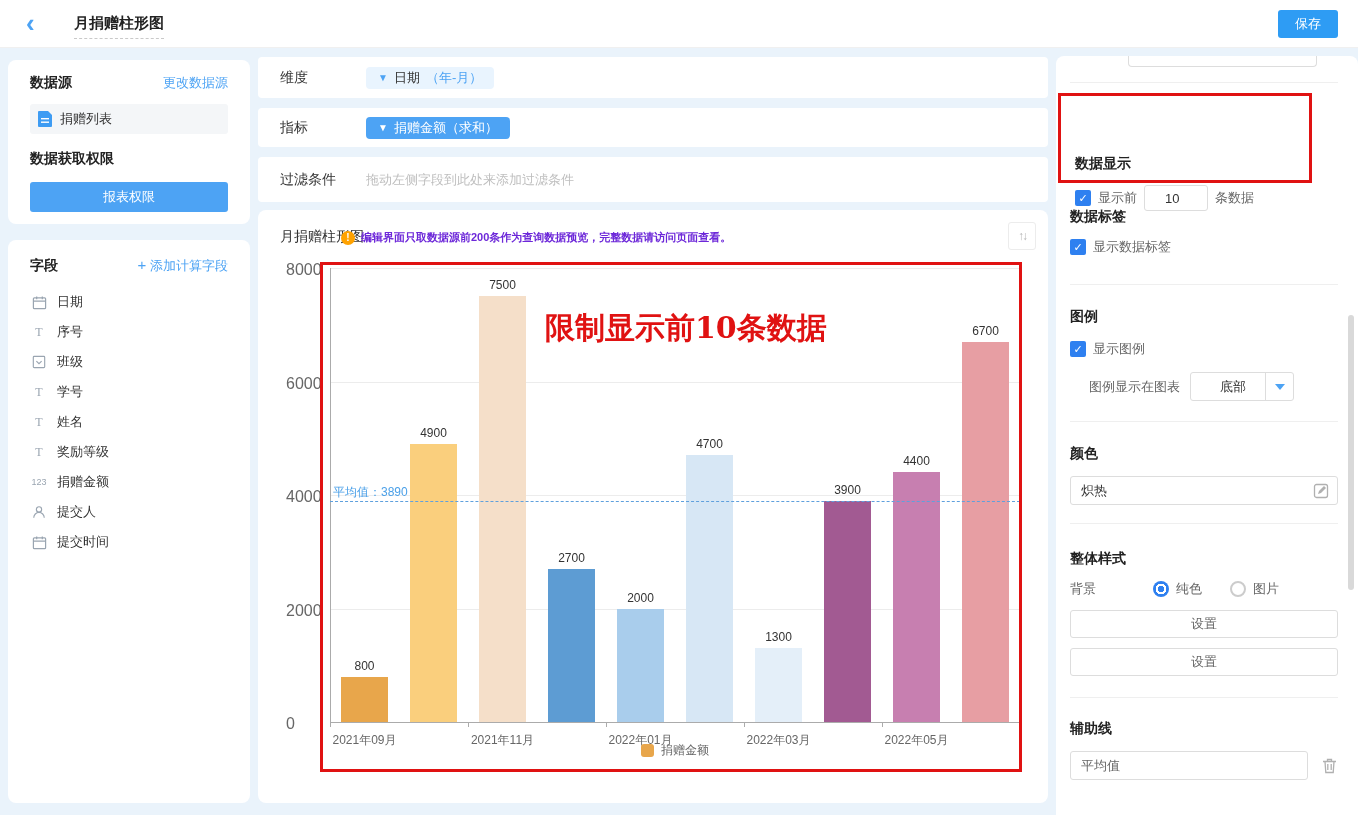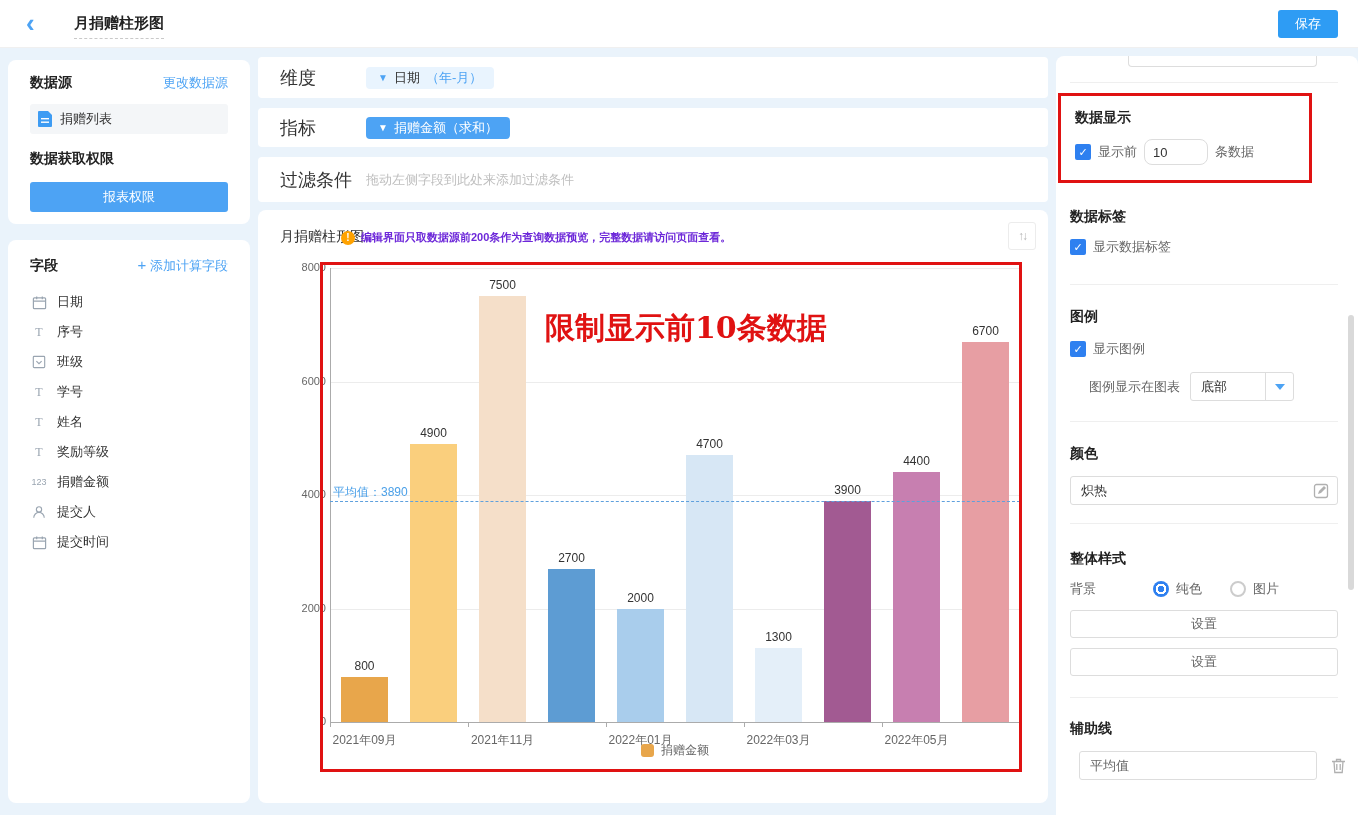--- a/index.html
+++ b/index.html
@@ -28,74 +28,74 @@
   .field-row { height:30px; display:flex; align-items:center; gap:9px; padding:0 10px; cursor:grab; }
   .field-row .fic { width:18px; display:flex; justify-content:center; color:#9aa5b1; }
   .fi-t { font-size:12px; color:#9aa5b1; font-family:"Liberation Serif",serif; }
   .fi-123 { font-size:9px; color:#9aa5b1; letter-spacing:0; }
 
   
   .mid-row { position:absolute; left:258px; width:790px; background:#fff; border-radius:4px; display:flex; align-items:center; }
   .mr1 { top:57px; height:41px; }
   .mr2 { top:108px; height:39px; }
   .mr3 { top:157px; height:45px; }
-  .mid-label { width:108px; padding-left:22px; font-size:18px; font-weight:500; color:#333; flex:none; }
+  .mid-label { width:108px; padding-left:22px; font-size:14px; font-weight:500; color:#333; flex:none; }
   .tag { height:22px; border-radius:4px; display:inline-flex; align-items:center; gap:6px; padding:0 12px; font-size:13px; cursor:pointer; }
   .tag-dim { background:#E9F4FE; color:#333; }
   .tag-dim .caret, .tag-dim .suffix { color:#4DA3F4; }
   .tag-metric { background:#4DA3F4; color:#fff; }
   .caret { font-size:10px; }
   .placeholder { color:#bfbfbf; font-size:13px; }
 
   
   .chart-card { left:258px; top:210px; width:790px; height:593px; }
   .chart-title { position:absolute; left:22px; top:18px; font-size:14px; font-weight:500; color:#333; }
   .notice { position:absolute; left:83px; top:20px; display:flex; align-items:center; gap:6px; }
   .warn-ic { width:14px; height:14px; border-radius:50%; background:#FFA200; color:#fff; font-size:10px; font-weight:bold; display:flex; align-items:center; justify-content:center; }
   .notice-text { color:#6d28d9; font-size:11px;font-weight:bold; }
   .sort-btn { position:absolute; left:750px; top:12px; width:28px; height:28px; border:1px solid #ececec; border-radius:3px; background:#fff; color:#b5b5b5; font-size:12px; letter-spacing:-2px; cursor:pointer; }
   #plot { position:absolute; inset:0; }
   .gridline { position:absolute; height:1px; background:#ECECEC; }
   .axis-v { position:absolute; width:1px; background:#ABABAB; }
   .axis-h { position:absolute; height:1px; background:#ABABAB; }
   .xtick { position:absolute; width:1px; height:5px; background:#ABABAB; }
-  .ylab { position:absolute; width:40px; text-align:right; font-size:11px; color:#666; }
+  .ylab { position:absolute; width:40px; font-size:16px; color:#666; }
   .xlab { position:absolute; width:120px; text-align:center; font-size:12px; color:#666; }
   .bar { position:absolute; cursor:pointer; }
   .vlab { position:absolute; text-align:center; font-size:12px; color:#333; }
   .avg-line { position:absolute; border-top:1px dashed #5FA0DD; }
   .avg-lab { position:absolute; font-size:12px; color:#4BA0E8; }
   .legend { position:absolute; left:72px; top:532px; width:690px; display:flex; justify-content:center; align-items:center; gap:7px; cursor:pointer; }
   .legend .sw { width:13px; height:13px; border-radius:3px; }
   .legend .lg-lab { font-size:12px; color:#666; }
   .red-box { position:absolute; border:3px solid #E01212; pointer-events:none; z-index:10; }
   .rb-chart { left:62px; top:52px; width:702px; height:510px; }
   .annotation { position:absolute; left:287px; top:98px; z-index:11; font-family:"DejaVu Serif","Liberation Serif",serif; font-weight:bold; font-size:30px; color:#E01212; pointer-events:none; }
 
   
   .rpanel { left:1056px; top:56px; width:302px; height:759px; border-radius:8px 8px 0 0; }
   .partial-input { position:absolute; left:72px; top:0; width:189px; height:11px; border:1px solid #ddd; border-top:none; border-radius:0 0 4px 4px; }
   .rp-div { height:1px; background:#EFEFEF; margin:0 20px 0 14px; }
-  .rp-h { font-size:14px; font-weight:bold; color:#222; margin-left:14px; }
+  .rp-h { font-size:14px; font-weight:bold; color:#222; margin-left:14px;margin-top:46px; }
   .rp-row { display:flex; align-items:center; margin-left:14px; }
   .rp-sub { font-size:13px; color:#666; }
   .cbx { width:16px; height:16px; background:#2E80F0; border-radius:2px; color:#fff; font-size:11px; display:flex; align-items:center; justify-content:center; flex:none; cursor:pointer; }
-  .num-input { width:64px; height:26px; border:1px solid #ddd; border-radius:8px; font-size:13px; color:#333; padding-left:8px; font-family:inherit; }
+  .num-input { width:64px; height:26px; border:1px solid #ddd; border-radius:3px; font-size:13px; color:#333; padding-left:20px; font-family:inherit; }
   .redbox2 { border:3px solid #E01212; margin:10px 46px 0 2px; width:254px; height:90px; padding:13px 0 0 9px; }
   .dropdown { width:104px; height:29px; border:1px solid #ddd; border-radius:3px; display:flex; align-items:center; cursor:pointer; margin-left:10px; }
-  .dd-text { flex:1; padding-left:10px; font-size:13px; color:#333; }
+  .dd-text { flex:1; padding-left:10px; font-size:13px; color:#333;text-align:center; }
   .dd-caret { width:28px; height:100%; border-left:1px solid #ddd; display:flex; align-items:center; justify-content:center; }
   .tri-down { width:0; height:0; border-left:5px solid transparent; border-right:5px solid transparent; border-top:6px solid #4DA3F4; }
   .line-input { margin:13px 20px 0 14px; height:29px; border:1px solid #ddd; border-radius:3px; display:flex; align-items:center; }
   .line-input .li-text { flex:1; padding-left:10px; font-size:13px; color:#333; border:none; outline:none; font-family:Liberation Mono, monospace; background:transparent; }
   .set-btn { display:block; margin:12px 20px 0 14px; width:268px; height:28px; background:#fff; border:1px solid #ddd; border-radius:3px; font-size:13px; color:#666; cursor:pointer; }
   .radio { width:16px; height:16px; border-radius:50%; flex:none; cursor:pointer; }
   .radio.on { background:radial-gradient(circle,#2E80F0 0 3.5px,#fff 3.5px 5.5px,#2E80F0 5.5px 8px); }
   .radio.off { border:2px solid #ccc; background:#fff; }
-  .aux-row { display:flex; align-items:center; margin:13px 0 0 23px; }
+  .aux-row { display:flex; align-items:center; margin:13px 0 0 14px; }
   .aux-input { width:238px; height:29px; border:1px solid #ddd; border-radius:3px; font-size:13px; color:#666; padding-left:10px; font-family:inherit; }
   .plus { font-size:15px; }
   .scroll-thumb { position:absolute; left:1348px; top:315px; width:6px; height:275px; background:#D9D9D9; border-radius:3px; z-index:30; cursor:grab; }
   .icon-btn { background:none; border:none; cursor:pointer; display:flex; align-items:center; }
 </style>
 </head>
 <body>
 
 <div class="topbar">
   <span class="back">‹</span>

